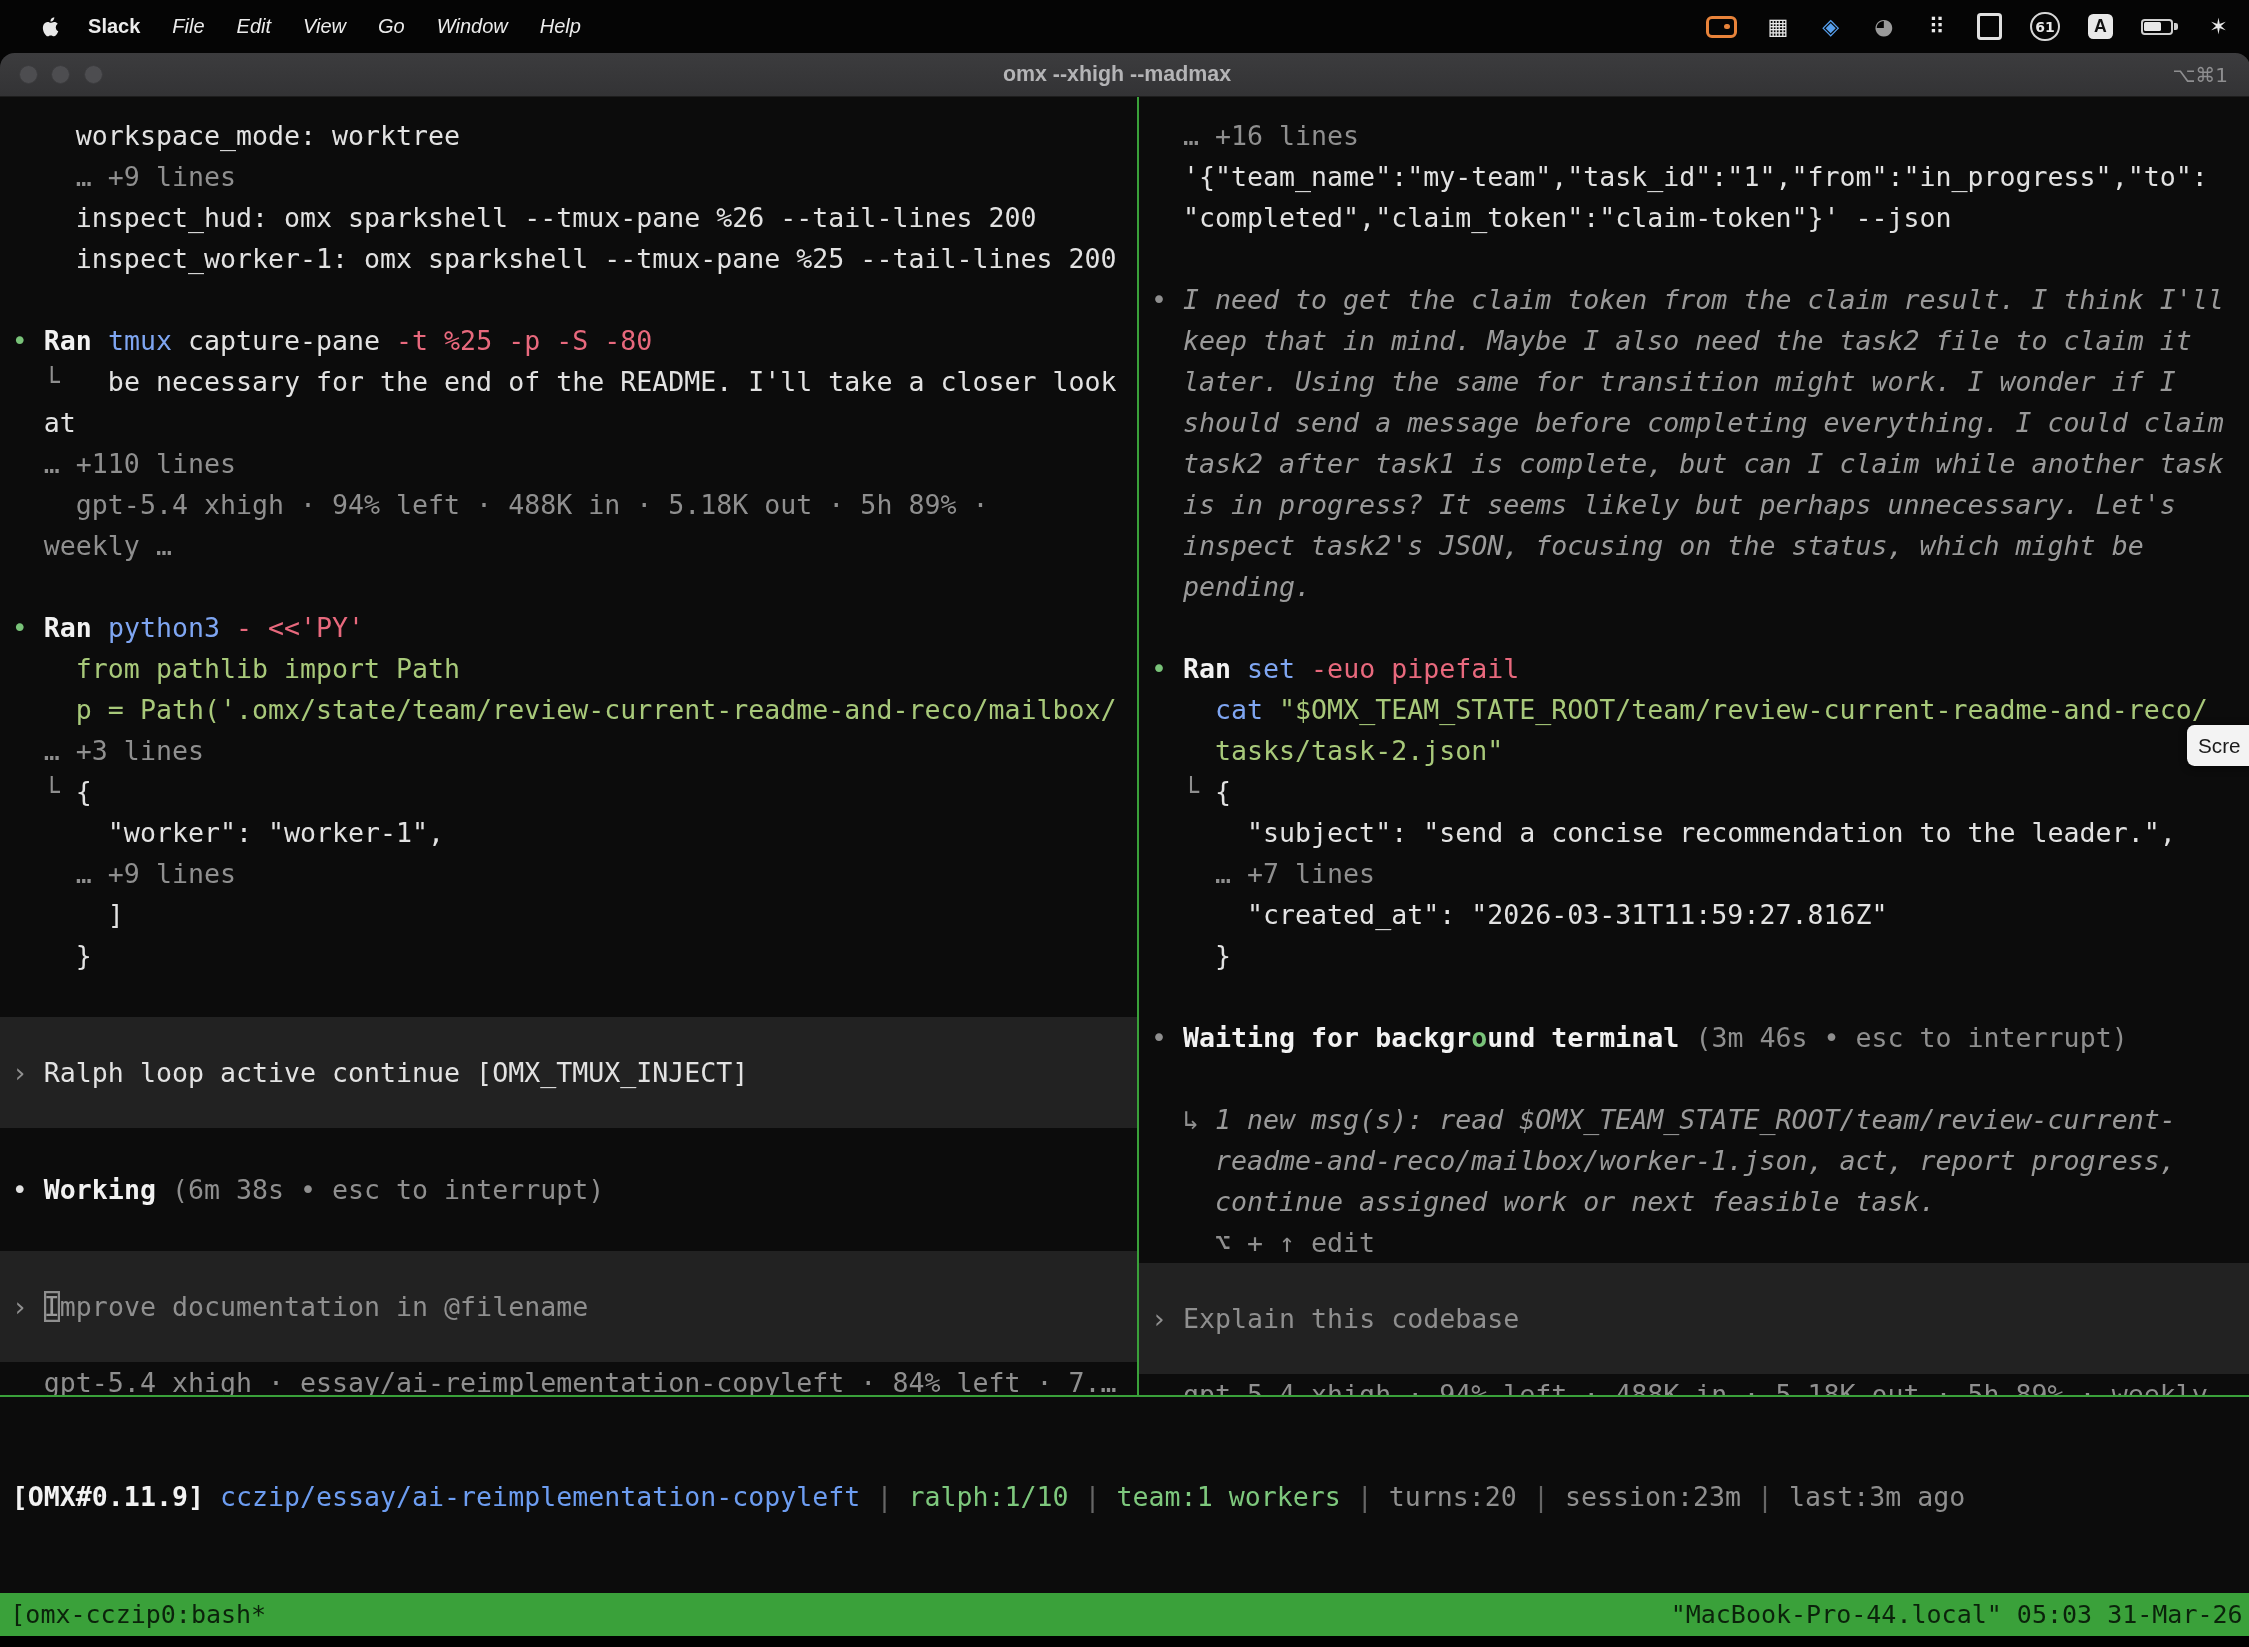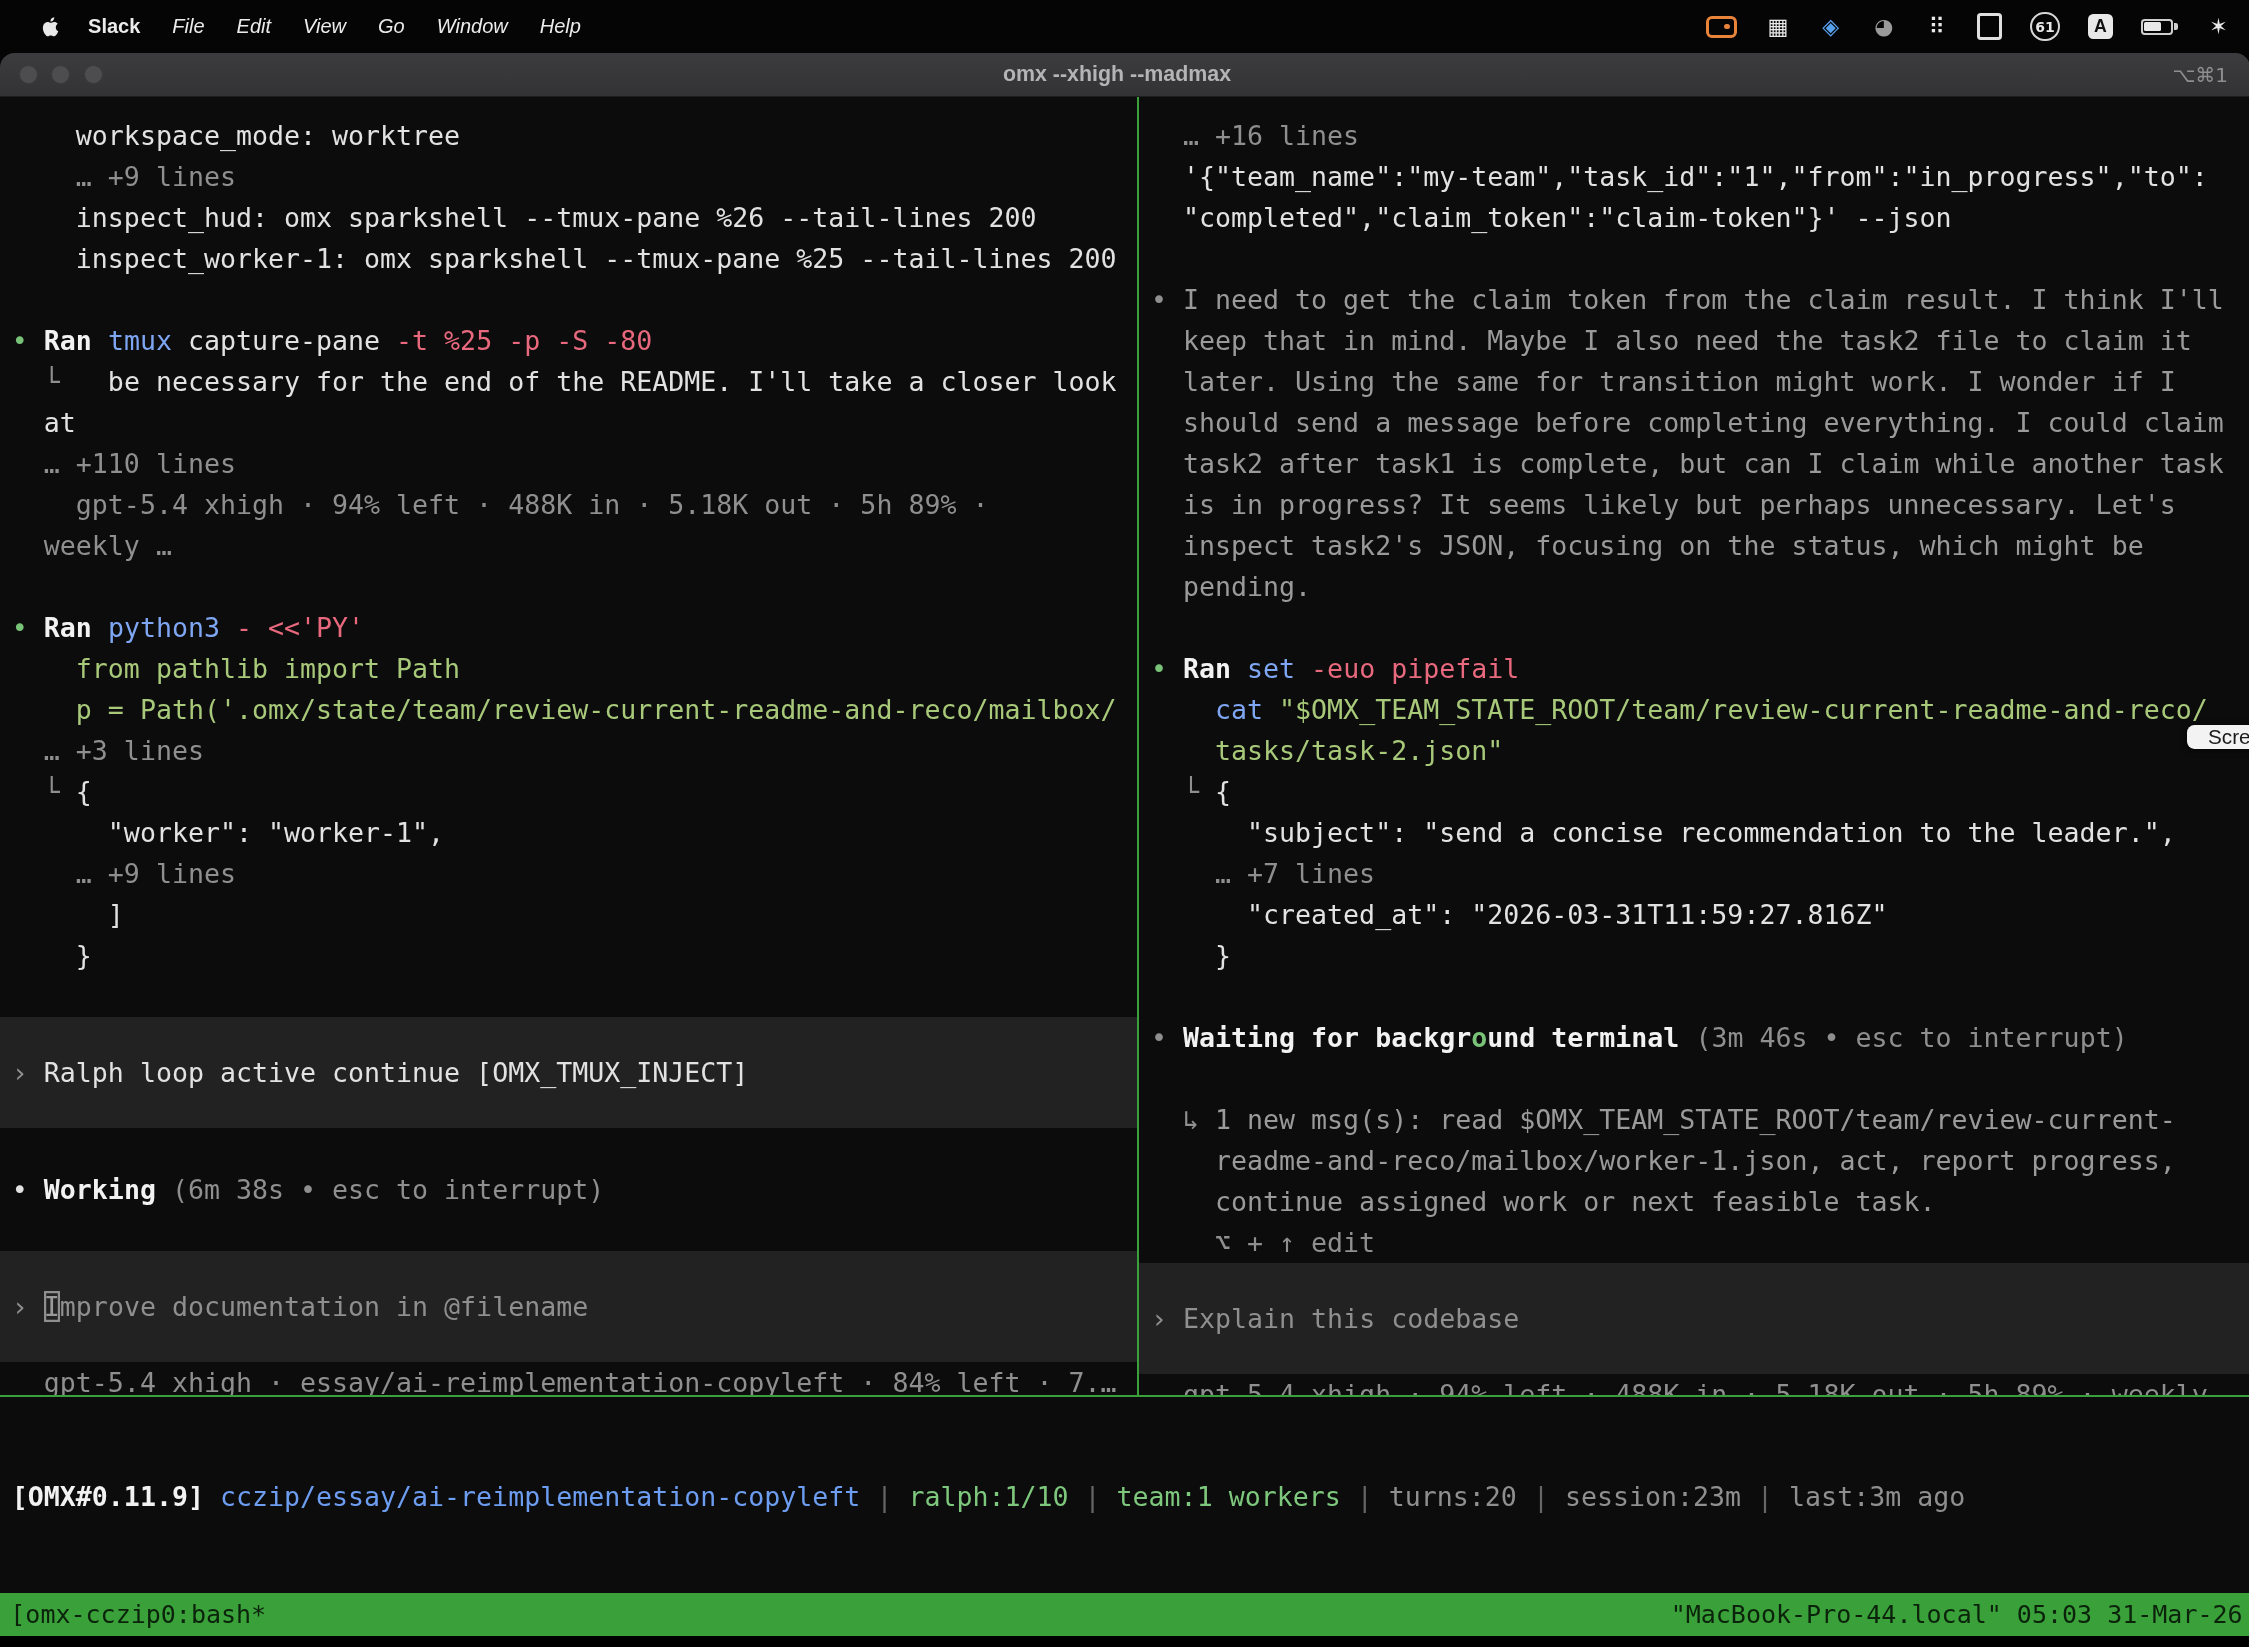--- a/index.html
+++ b/index.html
@@ -46,36 +46,36 @@
   .pane-status { margin-top:auto; }
 
   .seg-p  { color:#e2e2e2; }
   .seg-b  { color:#f2f2f2; font-weight:700; }
   .seg-d  { color:#8f8f8f; }
   .seg-dd { color:#666666; }
   .seg-c  { color:#7fa6f2; }
   .seg-r  { color:#e8697d; }
   .seg-g  { color:#a8c97a; }
   .seg-gb { color:#79c379; }
-  .seg-i  { color:#9a9a9a; }
+  .seg-i  { color:#9a9a9a; font-style:italic; }
   .seg-sp { color:#79c379; font-weight:700; }
   .seg-blu { color:#6d9df1; }
   .seg-grn { color:#7ec87d; }
   .seg-cur { color:#9a9a9a; box-shadow: inset 0 0 0 2.2px #8f8f8f; }
 
   
   .hud { flex:0 0 156px; padding:44px 0 0 11.8px; white-space:pre; overflow:hidden;margin-top:40px; }
 
   
   .tmux-bar { flex:0 0 43px; background:#3aa13a; color:#0b230b; display:flex; align-items:center; font-family:"DejaVu Sans Mono","DejaVu Sans",monospace; font-size:25px; padding:0 7.4px 0 10.3px; white-space:pre; }
   .tmux-right { margin-left:auto; }
   .bottom-strip { flex:0 0 11.8px; background:#000; }
 
   
-  .scre { position:absolute; right:0; top:725px; height:24px; width:63px; background:#f3f3f3; color:#1a1a1a; border-radius:7.4px 0 0 7.4px; display:flex; align-items:center; padding-left:21px; font-size:20.7px; overflow:hidden; box-shadow:0 1.5px 7.4px rgba(0,0,0,.6); z-index:5; }
+  .scre { position:absolute; right:0; top:725px; height:41px; width:63px; background:#f3f3f3; color:#1a1a1a; border-radius:7.4px 0 0 7.4px; display:flex; align-items:center; padding-left:11px; font-size:20.7px; overflow:hidden; box-shadow:0 1.5px 7.4px rgba(0,0,0,.6); z-index:5; }
 </style>
 </head>
 <body>
 
 <div id="screen">
 
   <div class="menu-bar">
     <div class="mb-left">
       <span class="apple-wrap">
         <svg width="19" height="22" viewBox="0 0 24 28">

